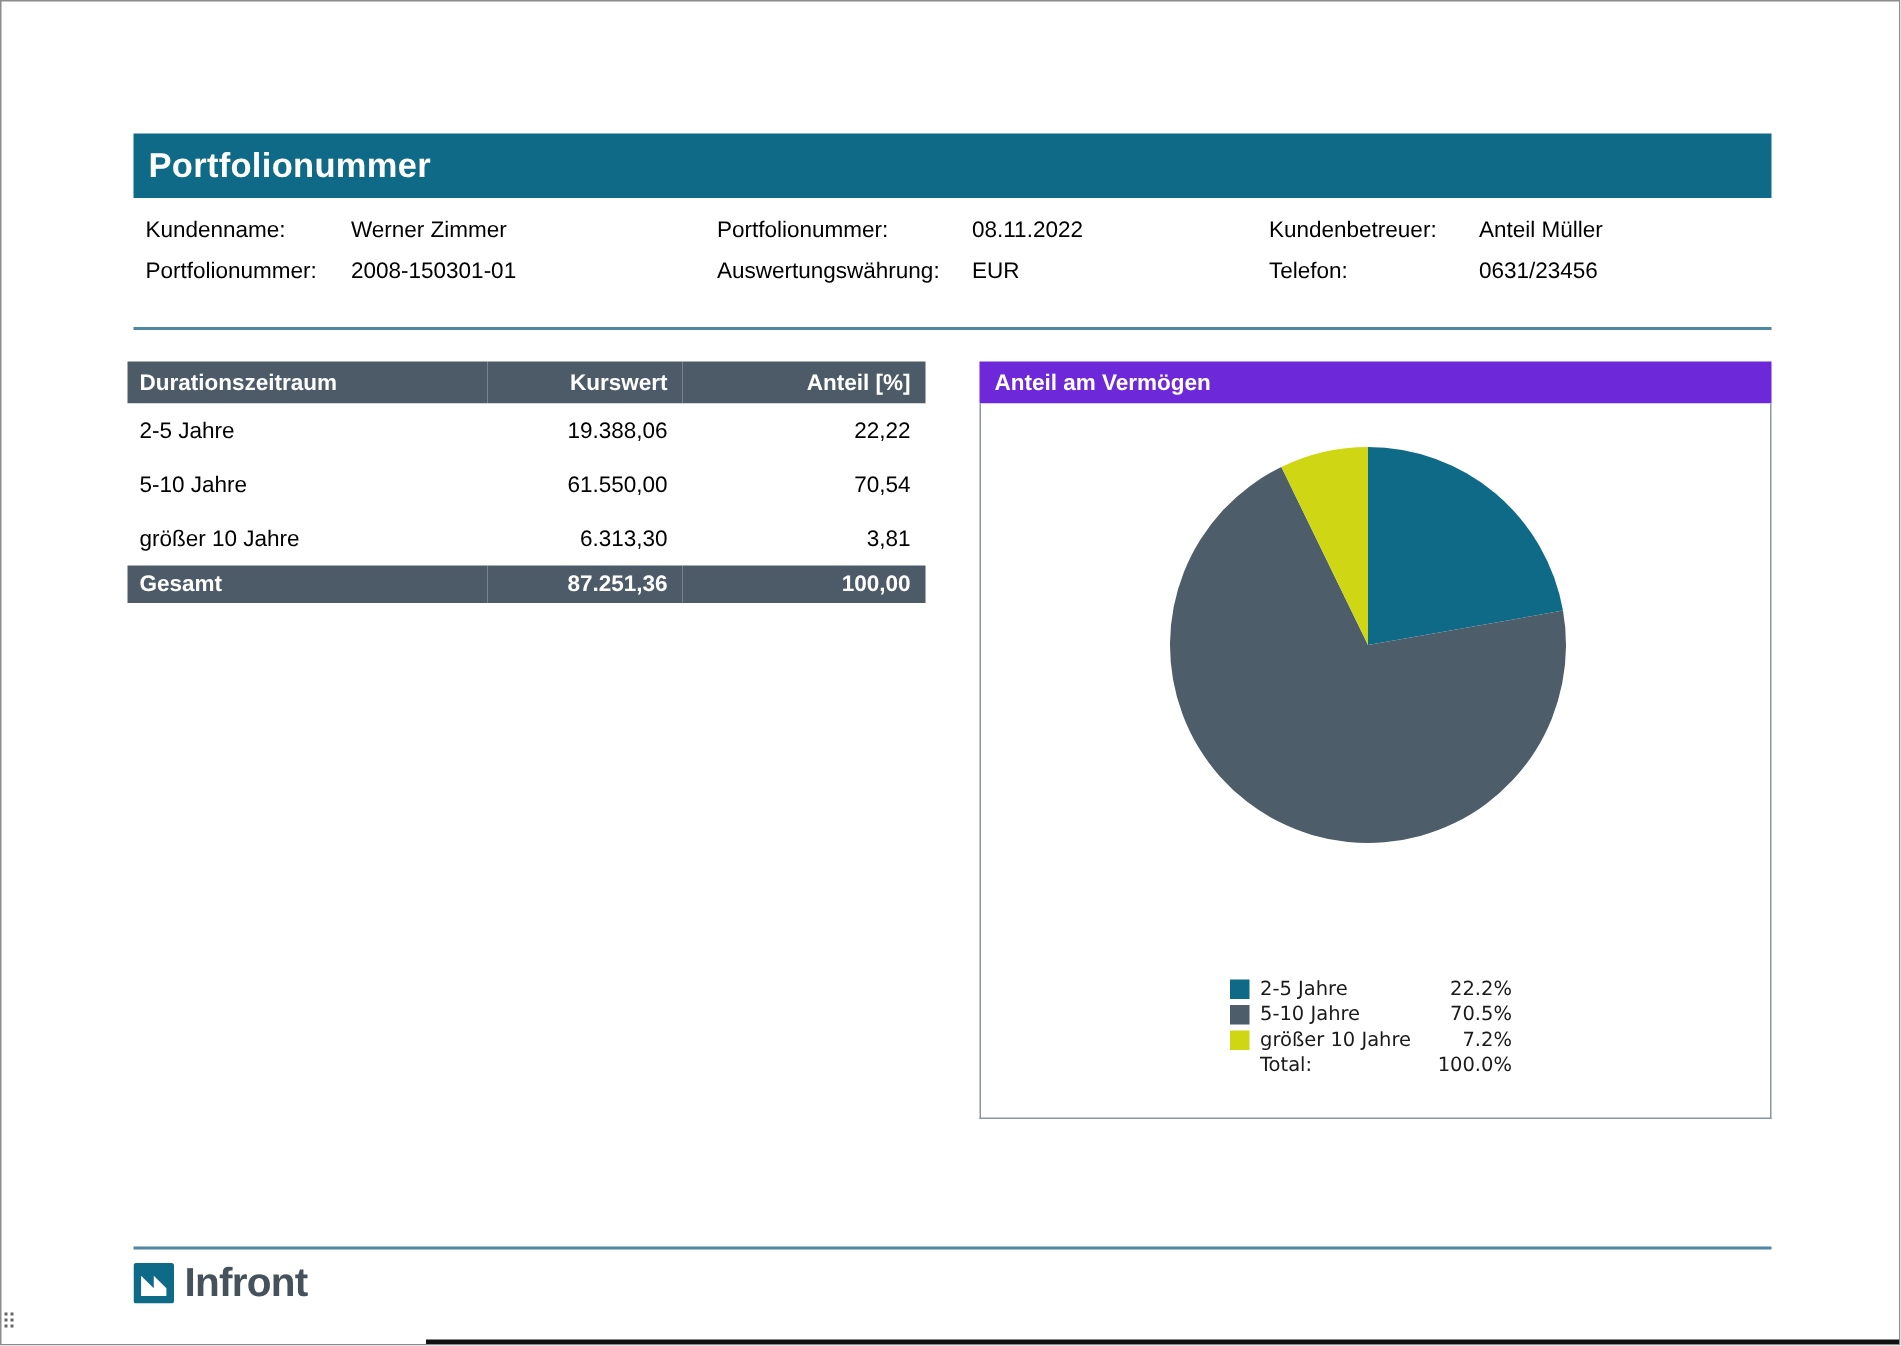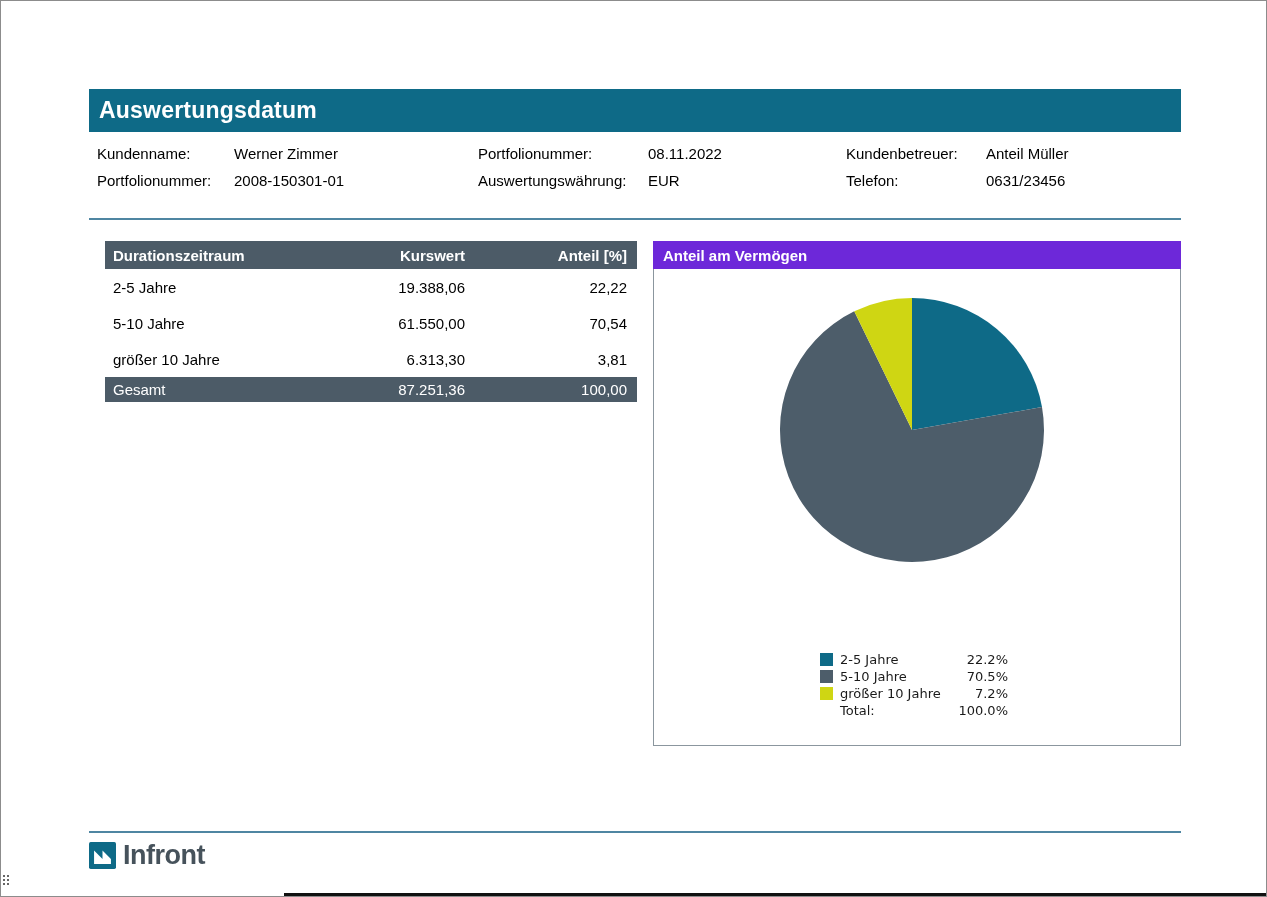--- a/index.html
+++ b/index.html
@@ -34,34 +34,34 @@
   }
   .meta span { display:block; white-space:nowrap; }
 
   .rule {
     position:absolute; left:88px; width:1092px; height:2px; background:#4f86a2;
   }
   .rule-top { top:217px; }
   .rule-bottom { top:830px; }
 
   
-  .dur-table-wrap { position:absolute; left:104px; top:240px; width:532px; }
+  .dur-table-wrap { position:absolute; left:84px; top:240px; width:532px; }
   table.dur { width:532px; border-collapse:collapse; table-layout:fixed; font-size:15px; }
   table.dur col.c1 { width:240px; }
   table.dur col.c2 { width:130px; }
   table.dur col.c3 { width:162px; }
   table.dur th {
     background:#4c5b67; color:#fff; font-weight:bold;
     height:28px; vertical-align:middle;
   }
   table.dur td { height:36px; vertical-align:middle; background:#fff; }
   table.dur .num { text-align:right; padding-right:10px; }
   table.dur .txt { text-align:left; padding-left:8px; }
   table.dur tr.total td {
-    background:#4c5b67; color:#fff; font-weight:normal; height:25px;
+    background:#4c5b67; color:#fff; font-weight:bold; height:25px;
   }
 
   
   .chart-panel { position:absolute; left:652px; top:240px; width:528px; height:505px; }
   .chart-panel .panel-header {
     height:28px; background:#6d28d9; color:#fff;
     display:flex; align-items:center; padding-left:10px;
     font-size:15px; font-weight:bold;
   }
   .chart-panel .panel-body {
@@ -97,21 +97,21 @@
     content:""; position:absolute; left:0; top:0; width:2px; height:2px; background:#666;
     box-shadow:4px 0 #666, 0 4px #666, 4px 4px #666, 0 8px #666, 4px 8px #666;
   }
 </style>
 </head>
 <body>
 
 <div class="page">
 
   <div class="title-bar">
-    <h1>Auswertungsdatum</h1>
+    <h1>Portfolionummer</h1>
   </div>
 
   <div class="meta">
     <span>Kundenname:</span>
     <span>Werner Zimmer</span>
     <span>Portfolionummer:</span>
     <span>08.11.2022</span>
     <span>Kundenbetreuer:</span>
     <span>Anteil Müller</span>
 

